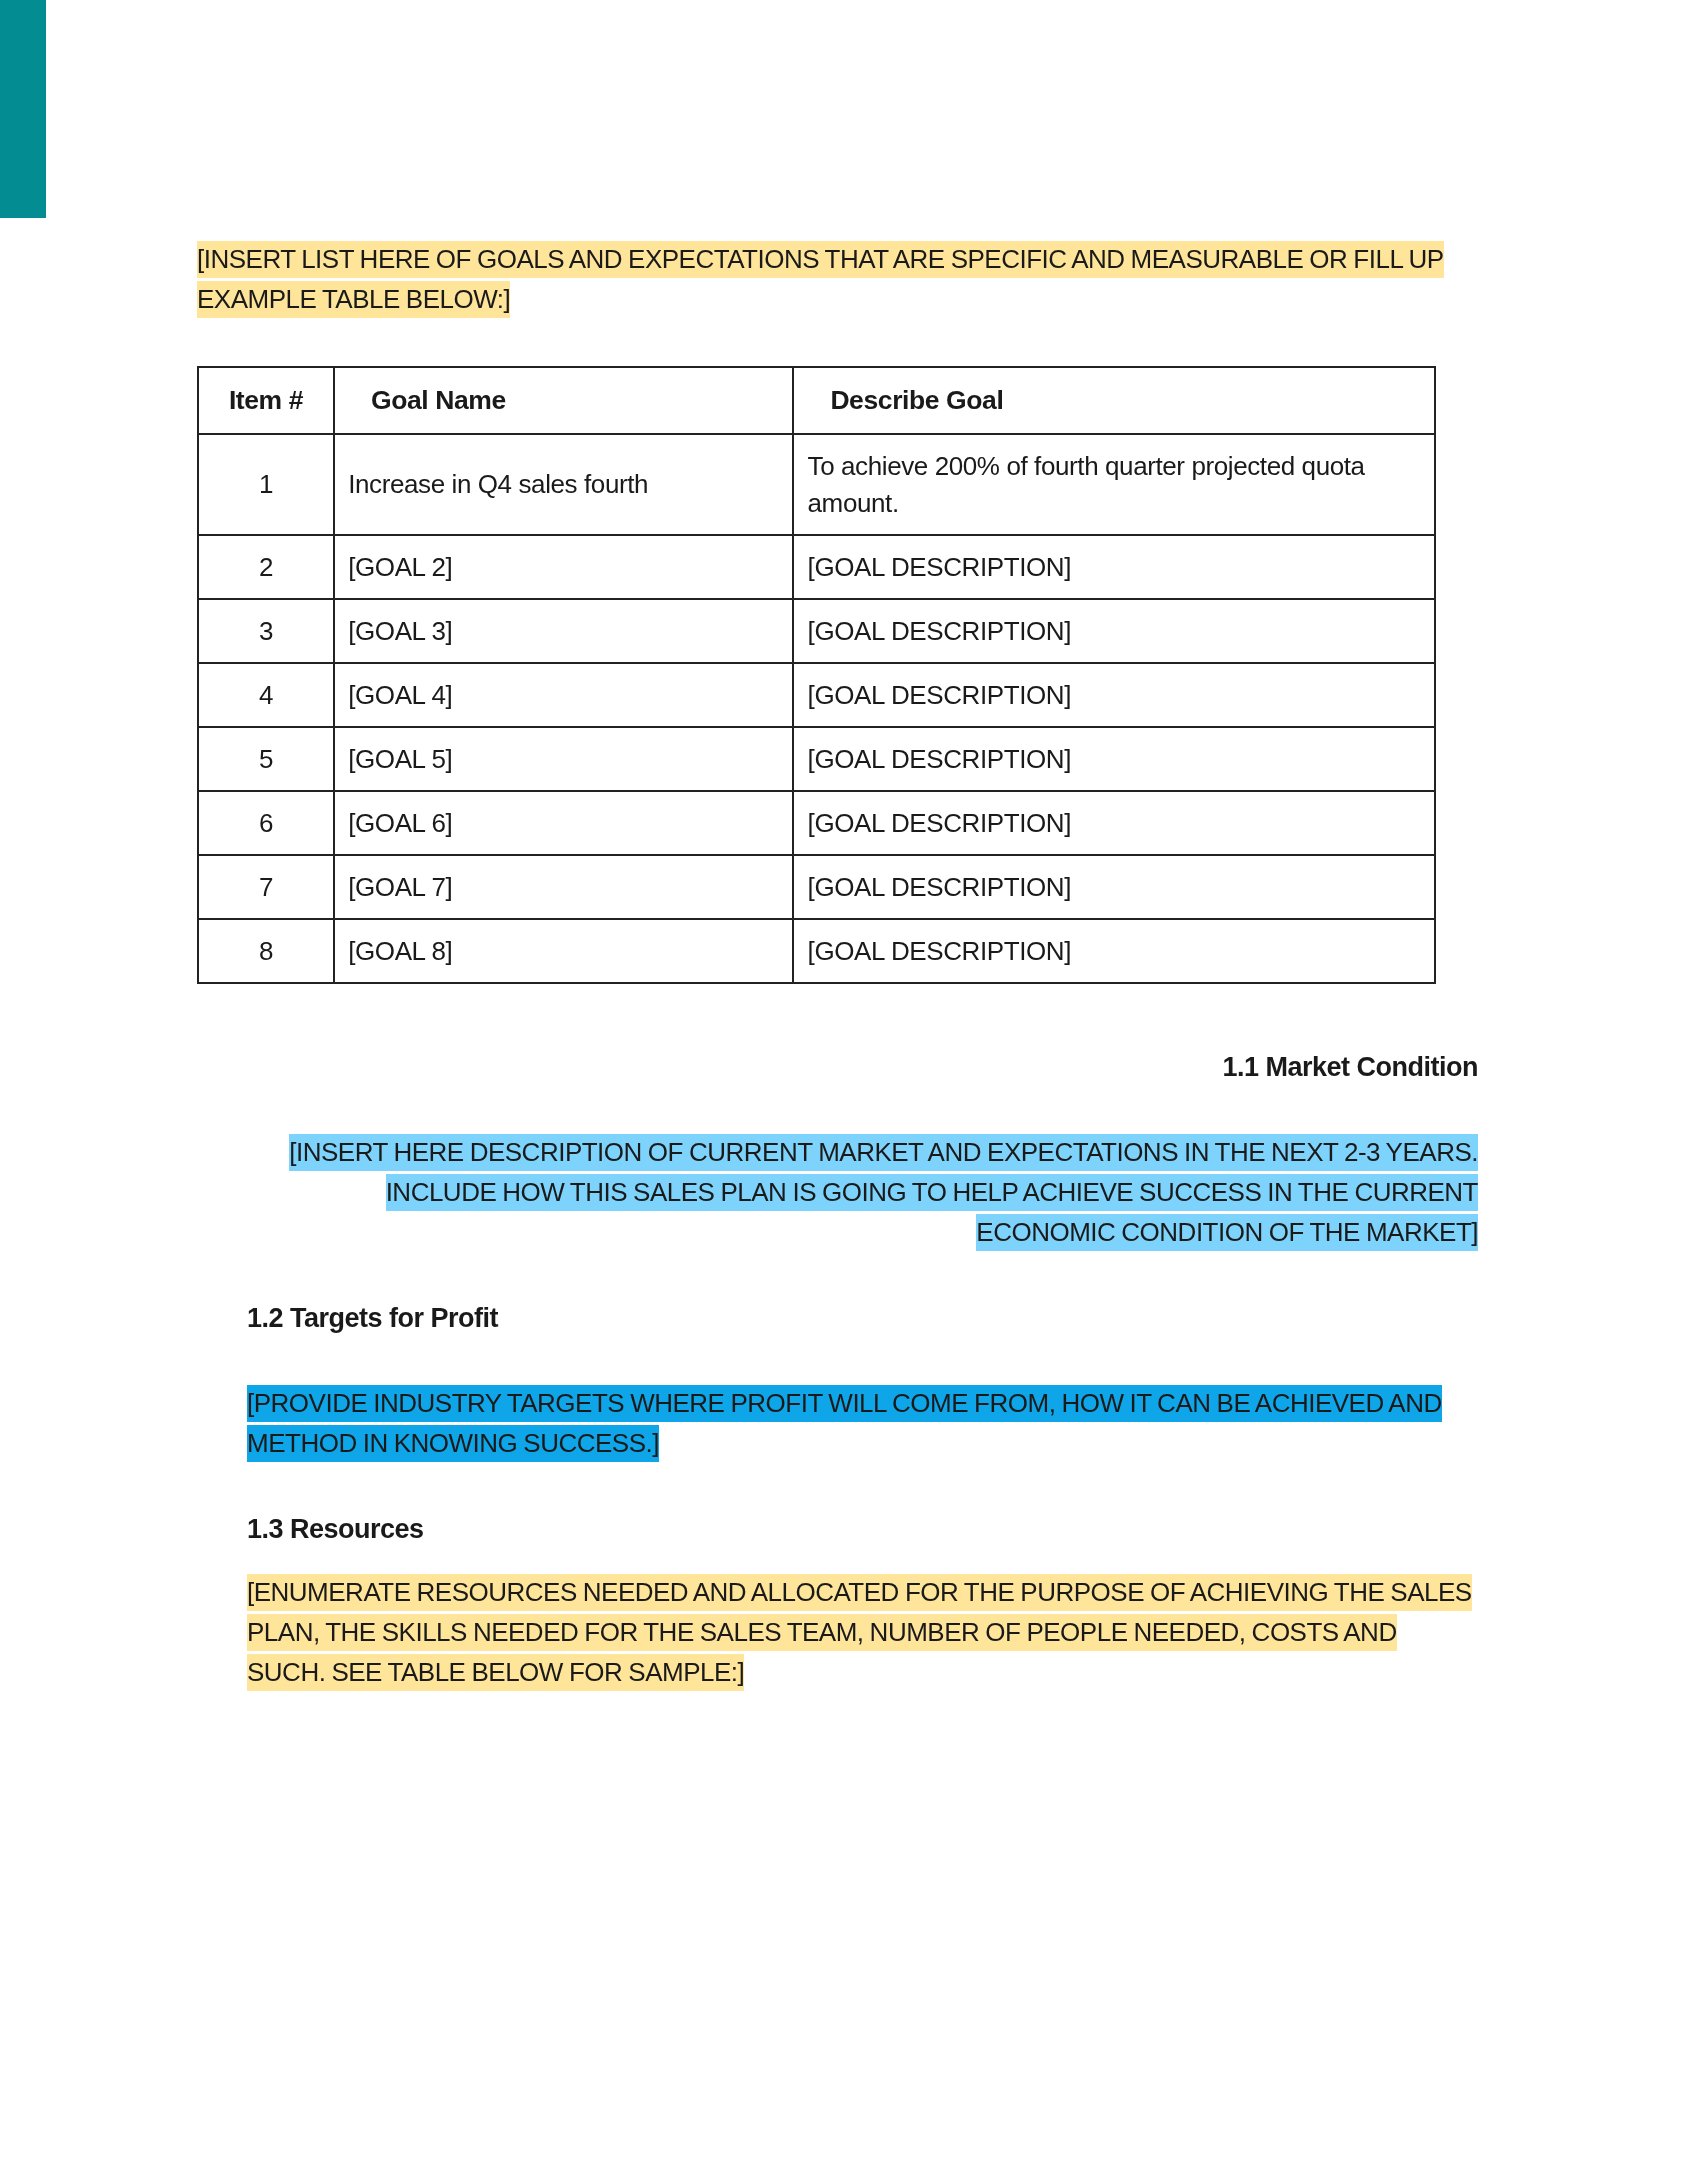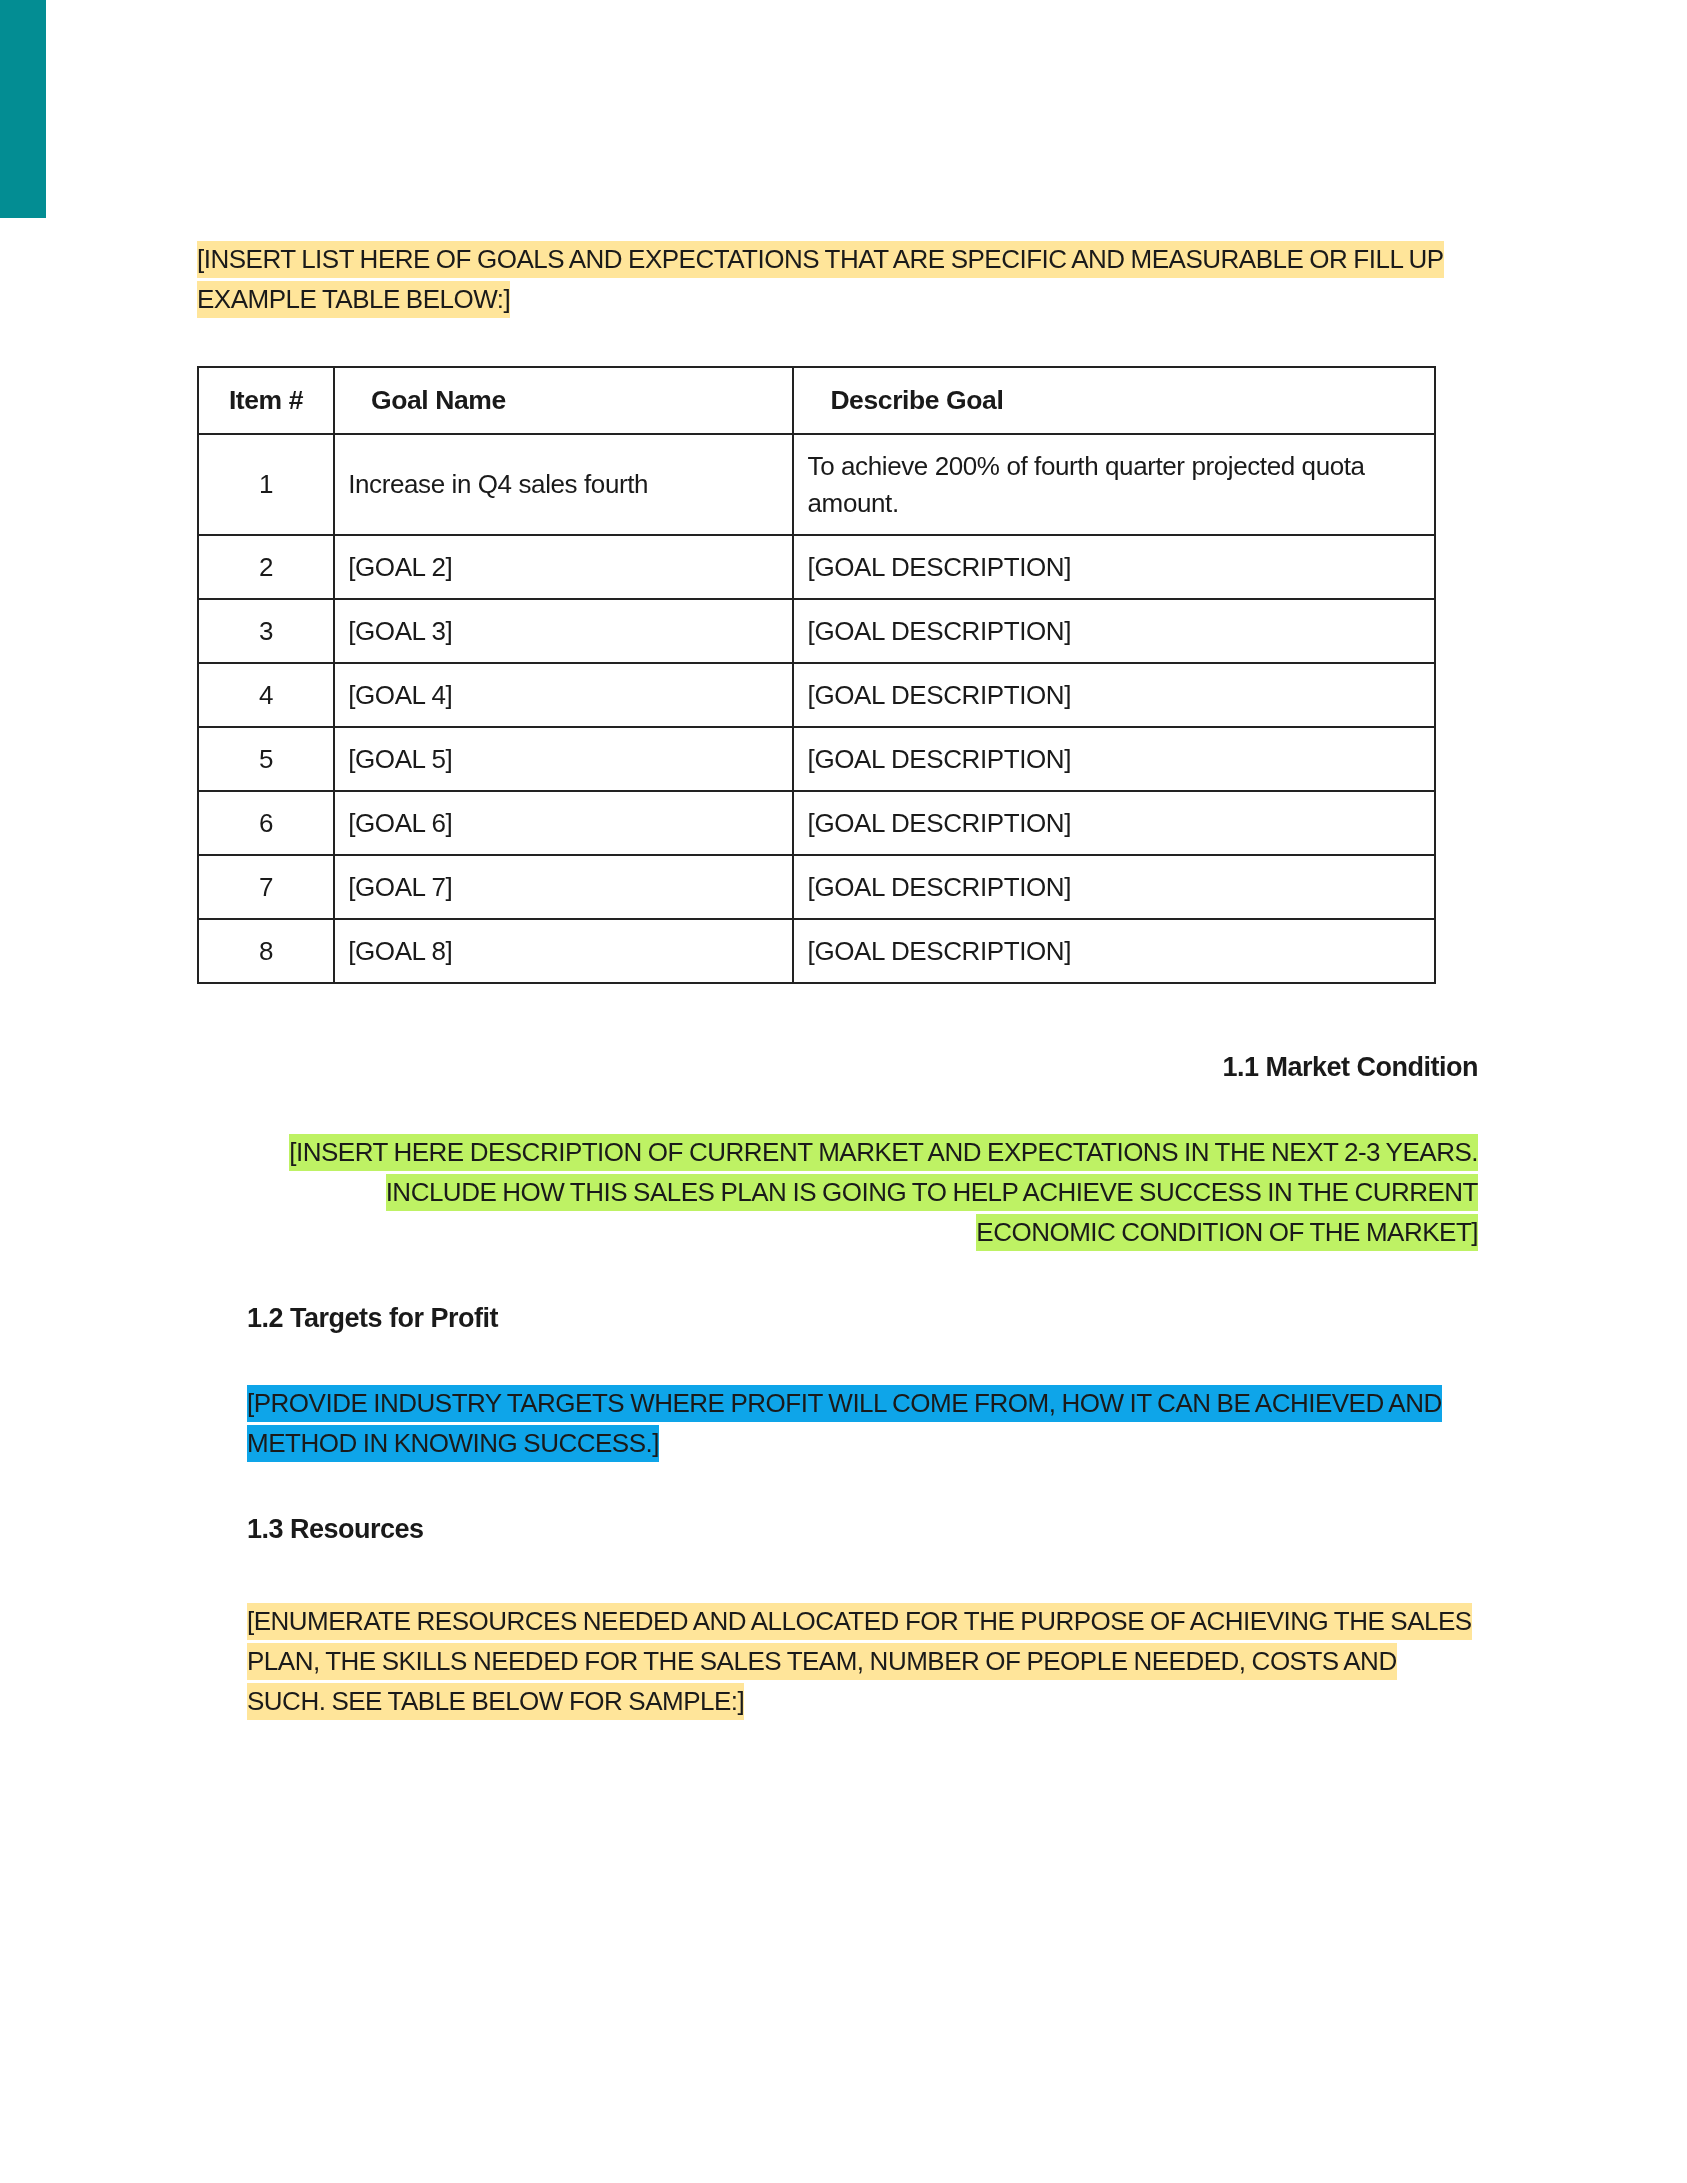--- a/index.html
+++ b/index.html
@@ -84,21 +84,21 @@
       font-size: 26px;
       line-height: 40px;
       letter-spacing: -0.5px;
       word-spacing: -0.7px;
     }
     .s11 { top: 1052px; text-align: right; }
     .s11 p { margin-top: 49px; }
     .s12 { top: 1303px; }
     .s12 p { margin-top: 49px; }
     .s13 { top: 1514px; }
-    .s13 p { margin-top: 56px; }
+    .s13 p { margin-top: 27px; }
   </style>
 </head>
 <body>
 
 <div class="accent-bar" style="background: rgb(3, 141, 147);"></div>
 
 <div class="intro">
   <span class="hl" style="background: rgb(255, 229, 154);">[INSERT LIST HERE OF GOALS AND EXPECTATIONS THAT ARE SPECIFIC AND MEASURABLE OR FILL UP EXAMPLE TABLE BELOW:]</span>
 </div>
 
@@ -150,21 +150,21 @@
       <td class="col-num">8</td>
       <td class="col-name">[GOAL 8]</td>
       <td>[GOAL DESCRIPTION]</td>
     </tr>
   </tbody>
 </table>
 
 <div class="section s11">
   <h2>1.1 Market Condition</h2>
   <p>
-    <span class="hl" style="background: #bef264;">[INSERT HERE DESCRIPTION OF CURRENT MARKET AND EXPECTATIONS IN THE NEXT 2-3 YEARS. INCLUDE HOW THIS SALES PLAN IS GOING TO HELP ACHIEVE SUCCESS IN THE CURRENT ECONOMIC CONDITION OF THE MARKET]</span>
+    <span class="hl" style="background: #7dd3fc;">[INSERT HERE DESCRIPTION OF CURRENT MARKET AND EXPECTATIONS IN THE NEXT 2-3 YEARS. INCLUDE HOW THIS SALES PLAN IS GOING TO HELP ACHIEVE SUCCESS IN THE CURRENT ECONOMIC CONDITION OF THE MARKET]</span>
   </p>
 </div>
 
 <div class="section s12">
   <h2>1.2 Targets for Profit</h2>
   <p>
     <span class="hl" style="background: #0ea5e9;">[PROVIDE INDUSTRY TARGETS WHERE PROFIT WILL COME FROM, HOW IT CAN BE ACHIEVED AND METHOD IN KNOWING SUCCESS.]</span>
   </p>
 </div>
 

